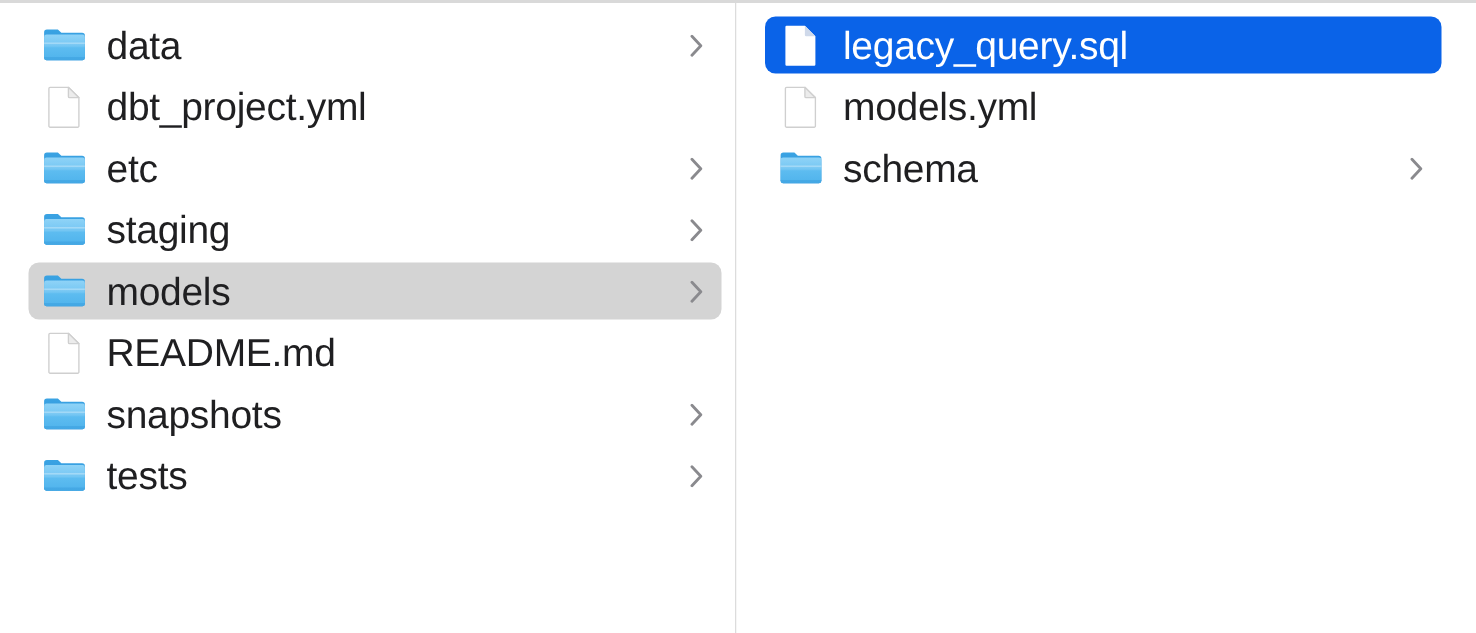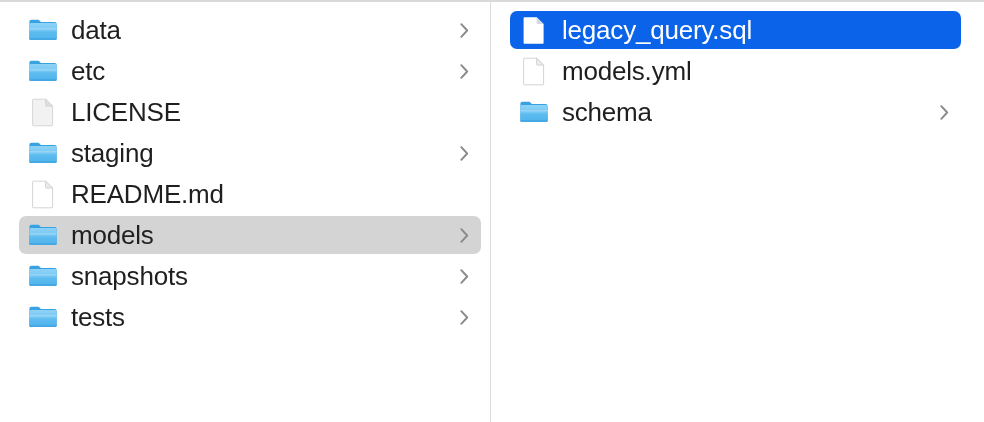--- a/index.html
+++ b/index.html
@@ -131,124 +131,124 @@
         <span class="label">data</span>
         <span class="chevron">
           <svg width="9" height="15" viewBox="0 0 9 15" xmlns="http://www.w3.org/2000/svg">
             <path d="M1.3 1.2 L7.2 7.5 L1.3 13.8" fill="none" stroke="#8a8a8e" stroke-width="1.9" stroke-linecap="round" stroke-linejoin="round"></path>
           </svg>
         </span>
       </div>
       <div class="row">
         <span class="icon">
           <svg viewBox="0 0 30 30" xmlns="http://www.w3.org/2000/svg">
-            <defs>
-              <linearGradient id="fbk" x1="0" y1="0" x2="0" y2="1">
-                <stop offset="0" stop-color="#3aa3e3"></stop>
-                <stop offset="1" stop-color="#2e93d8"></stop>
-              </linearGradient>
-              <linearGradient id="ffr" x1="0" y1="0" x2="0" y2="1">
-                <stop offset="0" stop-color="#8fd3f7"></stop>
-                <stop offset="0.45" stop-color="#74c6f3"></stop>
-                <stop offset="0.52" stop-color="#5dbcf0"></stop>
-                <stop offset="1" stop-color="#4fb3ec"></stop>
-              </linearGradient>
-            </defs>
-            <path d="M1.4 6.6a1.9 1.9 0 0 1 1.9-1.9h7.3l2.3 2.2h13.8a1.9 1.9 0 0 1 1.9 1.9v14.7a1.6 1.6 0 0 1-1.6 1.6H3a1.6 1.6 0 0 1-1.6-1.6z" fill="url(#fbk)"></path>
-            <path d="M1.4 9.6a1.6 1.6 0 0 1 1.6-1.6h24a1.6 1.6 0 0 1 1.6 1.6v13.9a1.6 1.6 0 0 1-1.6 1.6H3a1.6 1.6 0 0 1-1.6-1.6z" fill="url(#ffr)"></path>
-            <rect x="1.4" y="13.3" width="27.2" height="1.1" fill="#ffffff" opacity="0.30"></rect>
-            <path d="M1.4 23.0h27.2v0.5a1.6 1.6 0 0 1-1.6 1.6H3a1.6 1.6 0 0 1-1.6-1.6z" fill="#2f93d6" opacity="0.35"></path>
-          </svg>
-        </span>
-        <span class="label">etc</span>
-        <span class="chevron">
-          <svg width="9" height="15" viewBox="0 0 9 15" xmlns="http://www.w3.org/2000/svg">
-            <path d="M1.3 1.2 L7.2 7.5 L1.3 13.8" fill="none" stroke="#8a8a8e" stroke-width="1.9" stroke-linecap="round" stroke-linejoin="round"></path>
-          </svg>
-        </span>
-      </div>
-      <div class="row">
-        <span class="icon">
-          <svg viewBox="0 0 30 30" xmlns="http://www.w3.org/2000/svg">
-            <path d="M5.4 2.2h12.2l7.0 6.9v18.9a0.8 0.8 0 0 1-0.8 0.8H5.4a0.8 0.8 0 0 1-0.8-0.8V3.0a0.8 0.8 0 0 1 0.8-0.8z" fill="#f2f2f2" stroke="#d2d2d2" stroke-width="0.9"></path>
-            <path d="M17.6 2.2l7.0 6.9h-6.2a0.8 0.8 0 0 1-0.8-0.8z" fill="#e0e0e0" stroke="#d2d2d2" stroke-width="0.9" stroke-linejoin="round"></path>
-          </svg>
-        </span>
-        <span class="label">LICENSE</span>
-        <span class="chevron hidden">
-          <svg width="9" height="15" viewBox="0 0 9 15" xmlns="http://www.w3.org/2000/svg">
-            <path d="M1.3 1.2 L7.2 7.5 L1.3 13.8" fill="none" stroke="#8a8a8e" stroke-width="1.9" stroke-linecap="round" stroke-linejoin="round"></path>
-          </svg>
-        </span>
-      </div>
-      <div class="row">
-        <span class="icon">
-          <svg viewBox="0 0 30 30" xmlns="http://www.w3.org/2000/svg">
-            <defs>
-              <linearGradient id="fbk" x1="0" y1="0" x2="0" y2="1">
-                <stop offset="0" stop-color="#3aa3e3"></stop>
-                <stop offset="1" stop-color="#2e93d8"></stop>
-              </linearGradient>
-              <linearGradient id="ffr" x1="0" y1="0" x2="0" y2="1">
-                <stop offset="0" stop-color="#8fd3f7"></stop>
-                <stop offset="0.45" stop-color="#74c6f3"></stop>
-                <stop offset="0.52" stop-color="#5dbcf0"></stop>
-                <stop offset="1" stop-color="#4fb3ec"></stop>
-              </linearGradient>
-            </defs>
-            <path d="M1.4 6.6a1.9 1.9 0 0 1 1.9-1.9h7.3l2.3 2.2h13.8a1.9 1.9 0 0 1 1.9 1.9v14.7a1.6 1.6 0 0 1-1.6 1.6H3a1.6 1.6 0 0 1-1.6-1.6z" fill="url(#fbk)"></path>
-            <path d="M1.4 9.6a1.6 1.6 0 0 1 1.6-1.6h24a1.6 1.6 0 0 1 1.6 1.6v13.9a1.6 1.6 0 0 1-1.6 1.6H3a1.6 1.6 0 0 1-1.6-1.6z" fill="url(#ffr)"></path>
-            <rect x="1.4" y="13.3" width="27.2" height="1.1" fill="#ffffff" opacity="0.30"></rect>
-            <path d="M1.4 23.0h27.2v0.5a1.6 1.6 0 0 1-1.6 1.6H3a1.6 1.6 0 0 1-1.6-1.6z" fill="#2f93d6" opacity="0.35"></path>
-          </svg>
-        </span>
-        <span class="label">staging</span>
-        <span class="chevron">
-          <svg width="9" height="15" viewBox="0 0 9 15" xmlns="http://www.w3.org/2000/svg">
-            <path d="M1.3 1.2 L7.2 7.5 L1.3 13.8" fill="none" stroke="#8a8a8e" stroke-width="1.9" stroke-linecap="round" stroke-linejoin="round"></path>
-          </svg>
-        </span>
-      </div>
-      <div class="row">
-        <span class="icon">
-          <svg viewBox="0 0 30 30" xmlns="http://www.w3.org/2000/svg">
             <path d="M5.4 2.2h12.2l7.0 6.9v18.9a0.8 0.8 0 0 1-0.8 0.8H5.4a0.8 0.8 0 0 1-0.8-0.8V3.0a0.8 0.8 0 0 1 0.8-0.8z" fill="#ffffff" stroke="#cfcfcf" stroke-width="0.9"></path>
             <path d="M17.6 2.2l7.0 6.9h-6.2a0.8 0.8 0 0 1-0.8-0.8z" fill="#ececec" stroke="#cfcfcf" stroke-width="0.9" stroke-linejoin="round"></path>
           </svg>
         </span>
+        <span class="label">dbt_project.yml</span>
+        <span class="chevron hidden">
+          <svg width="9" height="15" viewBox="0 0 9 15" xmlns="http://www.w3.org/2000/svg">
+            <path d="M1.3 1.2 L7.2 7.5 L1.3 13.8" fill="none" stroke="#8a8a8e" stroke-width="1.9" stroke-linecap="round" stroke-linejoin="round"></path>
+          </svg>
+        </span>
+      </div>
+      <div class="row">
+        <span class="icon">
+          <svg viewBox="0 0 30 30" xmlns="http://www.w3.org/2000/svg">
+            <defs>
+              <linearGradient id="fbk" x1="0" y1="0" x2="0" y2="1">
+                <stop offset="0" stop-color="#3aa3e3"></stop>
+                <stop offset="1" stop-color="#2e93d8"></stop>
+              </linearGradient>
+              <linearGradient id="ffr" x1="0" y1="0" x2="0" y2="1">
+                <stop offset="0" stop-color="#8fd3f7"></stop>
+                <stop offset="0.45" stop-color="#74c6f3"></stop>
+                <stop offset="0.52" stop-color="#5dbcf0"></stop>
+                <stop offset="1" stop-color="#4fb3ec"></stop>
+              </linearGradient>
+            </defs>
+            <path d="M1.4 6.6a1.9 1.9 0 0 1 1.9-1.9h7.3l2.3 2.2h13.8a1.9 1.9 0 0 1 1.9 1.9v14.7a1.6 1.6 0 0 1-1.6 1.6H3a1.6 1.6 0 0 1-1.6-1.6z" fill="url(#fbk)"></path>
+            <path d="M1.4 9.6a1.6 1.6 0 0 1 1.6-1.6h24a1.6 1.6 0 0 1 1.6 1.6v13.9a1.6 1.6 0 0 1-1.6 1.6H3a1.6 1.6 0 0 1-1.6-1.6z" fill="url(#ffr)"></path>
+            <rect x="1.4" y="13.3" width="27.2" height="1.1" fill="#ffffff" opacity="0.30"></rect>
+            <path d="M1.4 23.0h27.2v0.5a1.6 1.6 0 0 1-1.6 1.6H3a1.6 1.6 0 0 1-1.6-1.6z" fill="#2f93d6" opacity="0.35"></path>
+          </svg>
+        </span>
+        <span class="label">etc</span>
+        <span class="chevron">
+          <svg width="9" height="15" viewBox="0 0 9 15" xmlns="http://www.w3.org/2000/svg">
+            <path d="M1.3 1.2 L7.2 7.5 L1.3 13.8" fill="none" stroke="#8a8a8e" stroke-width="1.9" stroke-linecap="round" stroke-linejoin="round"></path>
+          </svg>
+        </span>
+      </div>
+      <div class="row">
+        <span class="icon">
+          <svg viewBox="0 0 30 30" xmlns="http://www.w3.org/2000/svg">
+            <defs>
+              <linearGradient id="fbk" x1="0" y1="0" x2="0" y2="1">
+                <stop offset="0" stop-color="#3aa3e3"></stop>
+                <stop offset="1" stop-color="#2e93d8"></stop>
+              </linearGradient>
+              <linearGradient id="ffr" x1="0" y1="0" x2="0" y2="1">
+                <stop offset="0" stop-color="#8fd3f7"></stop>
+                <stop offset="0.45" stop-color="#74c6f3"></stop>
+                <stop offset="0.52" stop-color="#5dbcf0"></stop>
+                <stop offset="1" stop-color="#4fb3ec"></stop>
+              </linearGradient>
+            </defs>
+            <path d="M1.4 6.6a1.9 1.9 0 0 1 1.9-1.9h7.3l2.3 2.2h13.8a1.9 1.9 0 0 1 1.9 1.9v14.7a1.6 1.6 0 0 1-1.6 1.6H3a1.6 1.6 0 0 1-1.6-1.6z" fill="url(#fbk)"></path>
+            <path d="M1.4 9.6a1.6 1.6 0 0 1 1.6-1.6h24a1.6 1.6 0 0 1 1.6 1.6v13.9a1.6 1.6 0 0 1-1.6 1.6H3a1.6 1.6 0 0 1-1.6-1.6z" fill="url(#ffr)"></path>
+            <rect x="1.4" y="13.3" width="27.2" height="1.1" fill="#ffffff" opacity="0.30"></rect>
+            <path d="M1.4 23.0h27.2v0.5a1.6 1.6 0 0 1-1.6 1.6H3a1.6 1.6 0 0 1-1.6-1.6z" fill="#2f93d6" opacity="0.35"></path>
+          </svg>
+        </span>
+        <span class="label">staging</span>
+        <span class="chevron">
+          <svg width="9" height="15" viewBox="0 0 9 15" xmlns="http://www.w3.org/2000/svg">
+            <path d="M1.3 1.2 L7.2 7.5 L1.3 13.8" fill="none" stroke="#8a8a8e" stroke-width="1.9" stroke-linecap="round" stroke-linejoin="round"></path>
+          </svg>
+        </span>
+      </div>
+      <div class="row sel-gray">
+        <span class="icon">
+          <svg viewBox="0 0 30 30" xmlns="http://www.w3.org/2000/svg">
+            <defs>
+              <linearGradient id="fbk" x1="0" y1="0" x2="0" y2="1">
+                <stop offset="0" stop-color="#3aa3e3"></stop>
+                <stop offset="1" stop-color="#2e93d8"></stop>
+              </linearGradient>
+              <linearGradient id="ffr" x1="0" y1="0" x2="0" y2="1">
+                <stop offset="0" stop-color="#8fd3f7"></stop>
+                <stop offset="0.45" stop-color="#74c6f3"></stop>
+                <stop offset="0.52" stop-color="#5dbcf0"></stop>
+                <stop offset="1" stop-color="#4fb3ec"></stop>
+              </linearGradient>
+            </defs>
+            <path d="M1.4 6.6a1.9 1.9 0 0 1 1.9-1.9h7.3l2.3 2.2h13.8a1.9 1.9 0 0 1 1.9 1.9v14.7a1.6 1.6 0 0 1-1.6 1.6H3a1.6 1.6 0 0 1-1.6-1.6z" fill="url(#fbk)"></path>
+            <path d="M1.4 9.6a1.6 1.6 0 0 1 1.6-1.6h24a1.6 1.6 0 0 1 1.6 1.6v13.9a1.6 1.6 0 0 1-1.6 1.6H3a1.6 1.6 0 0 1-1.6-1.6z" fill="url(#ffr)"></path>
+            <rect x="1.4" y="13.3" width="27.2" height="1.1" fill="#ffffff" opacity="0.30"></rect>
+            <path d="M1.4 23.0h27.2v0.5a1.6 1.6 0 0 1-1.6 1.6H3a1.6 1.6 0 0 1-1.6-1.6z" fill="#2f93d6" opacity="0.35"></path>
+          </svg>
+        </span>
+        <span class="label">models</span>
+        <span class="chevron">
+          <svg width="9" height="15" viewBox="0 0 9 15" xmlns="http://www.w3.org/2000/svg">
+            <path d="M1.3 1.2 L7.2 7.5 L1.3 13.8" fill="none" stroke="#8a8a8e" stroke-width="1.9" stroke-linecap="round" stroke-linejoin="round"></path>
+          </svg>
+        </span>
+      </div>
+      <div class="row">
+        <span class="icon">
+          <svg viewBox="0 0 30 30" xmlns="http://www.w3.org/2000/svg">
+            <path d="M5.4 2.2h12.2l7.0 6.9v18.9a0.8 0.8 0 0 1-0.8 0.8H5.4a0.8 0.8 0 0 1-0.8-0.8V3.0a0.8 0.8 0 0 1 0.8-0.8z" fill="#ffffff" stroke="#cfcfcf" stroke-width="0.9"></path>
+            <path d="M17.6 2.2l7.0 6.9h-6.2a0.8 0.8 0 0 1-0.8-0.8z" fill="#ececec" stroke="#cfcfcf" stroke-width="0.9" stroke-linejoin="round"></path>
+          </svg>
+        </span>
         <span class="label">README.md</span>
         <span class="chevron hidden">
-          <svg width="9" height="15" viewBox="0 0 9 15" xmlns="http://www.w3.org/2000/svg">
-            <path d="M1.3 1.2 L7.2 7.5 L1.3 13.8" fill="none" stroke="#8a8a8e" stroke-width="1.9" stroke-linecap="round" stroke-linejoin="round"></path>
-          </svg>
-        </span>
-      </div>
-      <div class="row sel-gray">
-        <span class="icon">
-          <svg viewBox="0 0 30 30" xmlns="http://www.w3.org/2000/svg">
-            <defs>
-              <linearGradient id="fbk" x1="0" y1="0" x2="0" y2="1">
-                <stop offset="0" stop-color="#3aa3e3"></stop>
-                <stop offset="1" stop-color="#2e93d8"></stop>
-              </linearGradient>
-              <linearGradient id="ffr" x1="0" y1="0" x2="0" y2="1">
-                <stop offset="0" stop-color="#8fd3f7"></stop>
-                <stop offset="0.45" stop-color="#74c6f3"></stop>
-                <stop offset="0.52" stop-color="#5dbcf0"></stop>
-                <stop offset="1" stop-color="#4fb3ec"></stop>
-              </linearGradient>
-            </defs>
-            <path d="M1.4 6.6a1.9 1.9 0 0 1 1.9-1.9h7.3l2.3 2.2h13.8a1.9 1.9 0 0 1 1.9 1.9v14.7a1.6 1.6 0 0 1-1.6 1.6H3a1.6 1.6 0 0 1-1.6-1.6z" fill="url(#fbk)"></path>
-            <path d="M1.4 9.6a1.6 1.6 0 0 1 1.6-1.6h24a1.6 1.6 0 0 1 1.6 1.6v13.9a1.6 1.6 0 0 1-1.6 1.6H3a1.6 1.6 0 0 1-1.6-1.6z" fill="url(#ffr)"></path>
-            <rect x="1.4" y="13.3" width="27.2" height="1.1" fill="#ffffff" opacity="0.30"></rect>
-            <path d="M1.4 23.0h27.2v0.5a1.6 1.6 0 0 1-1.6 1.6H3a1.6 1.6 0 0 1-1.6-1.6z" fill="#2f93d6" opacity="0.35"></path>
-          </svg>
-        </span>
-        <span class="label">models</span>
-        <span class="chevron">
           <svg width="9" height="15" viewBox="0 0 9 15" xmlns="http://www.w3.org/2000/svg">
             <path d="M1.3 1.2 L7.2 7.5 L1.3 13.8" fill="none" stroke="#8a8a8e" stroke-width="1.9" stroke-linecap="round" stroke-linejoin="round"></path>
           </svg>
         </span>
       </div>
       <div class="row">
         <span class="icon">
           <svg viewBox="0 0 30 30" xmlns="http://www.w3.org/2000/svg">
             <defs>
               <linearGradient id="fbk" x1="0" y1="0" x2="0" y2="1">

